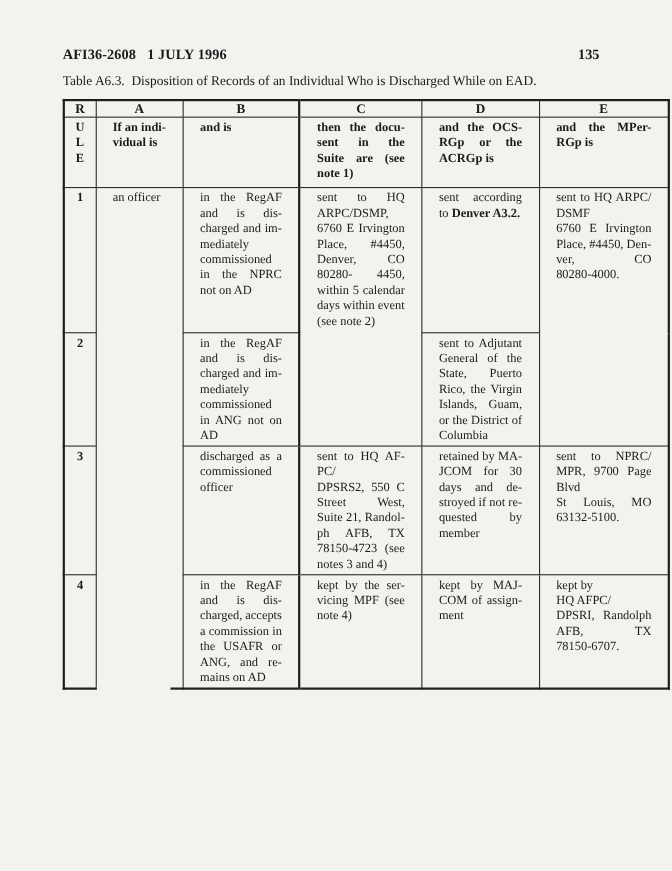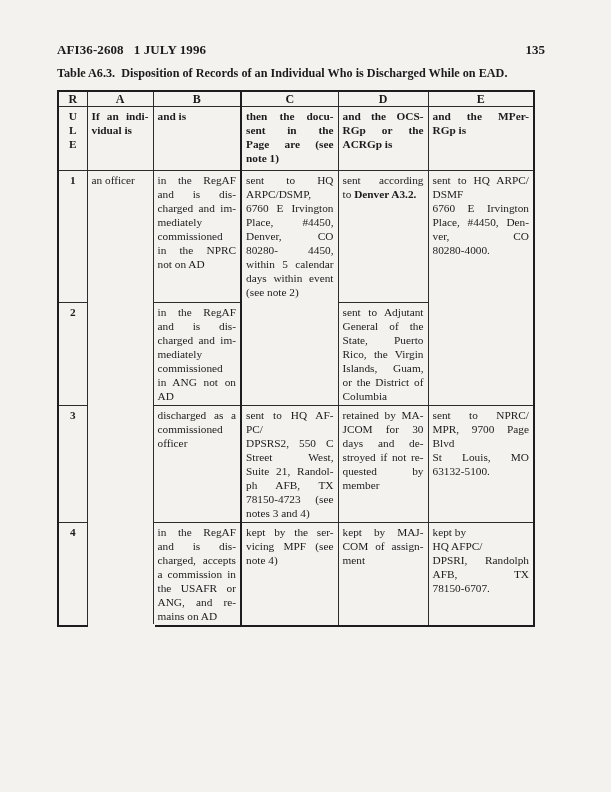--- a/index.html
+++ b/index.html
@@ -3,25 +3,25 @@
 <meta charset="utf-8">
 <style>
   html,body{margin:0;padding:0}
   body{
     width:611px;height:792px;position:relative;
     background:#f3f2ef;color:#1b1b1b;
     font-family:"Liberation Serif","DejaVu Serif",serif;
   }
   .doc-header{position:absolute;top:42px;left:57px;font-weight:bold;font-size:13px;white-space:pre;letter-spacing:.1px}
   .page-num{position:absolute;top:42px;right:66px;font-weight:bold;font-size:13px}
-  .table-title{position:absolute;top:66px;left:57px;font-weight:bold;font-size:12.2px;white-space:pre}
+  .table-title{position:absolute;top:66px;left:57px;font-weight:normal;font-size:12.2px;white-space:pre}
   .tbl-wrap{position:absolute;left:57px;top:90px}
   table{border-collapse:collapse;table-layout:fixed;border:2px solid #1d1d1d}
   td{
-    border:1px solid #2c2c2c;vertical-align:top;padding:2px 4px;
+    border:1px solid #2c2c2c;vertical-align:top;padding:2px 15px;
     font-size:11.3px;line-height:14px;overflow:hidden;
   }
   td.col-c{border-left-width:2px;border-left-color:#1d1d1d}
   tr.letters td{height:14px;padding:0 1px;text-align:center;font-weight:bold;font-size:12px;line-height:14px}
   tr.colhead td{height:59px;font-weight:bold}
   td.rule{text-align:center;font-weight:bold;padding:2px 1px}
   tr.r1{height:132px}
   tr.r2{height:103px}
   tr.r3{height:113px}
   tr.r4{height:100px}
@@ -65,21 +65,21 @@
         <td class="col-a">
             <div class="ln">If an indi-</div>
             <div class="ln">vidual is</div>
           </td>
         <td class="col-b">
             <div class="ln">and is</div>
           </td>
         <td class="col-c">
             <div class="ln">then the docu-</div>
             <div class="ln">sent in the</div>
-            <div class="ln">Page are (see</div>
+            <div class="ln">Suite are (see</div>
             <div class="ln">note 1)</div>
           </td>
         <td class="col-d">
             <div class="ln">and the OCS-</div>
             <div class="ln">RGp or the</div>
             <div class="ln">ACRGp is</div>
           </td>
         <td class="col-e">
             <div class="ln">and the MPer-</div>
             <div class="ln">RGp is</div>

